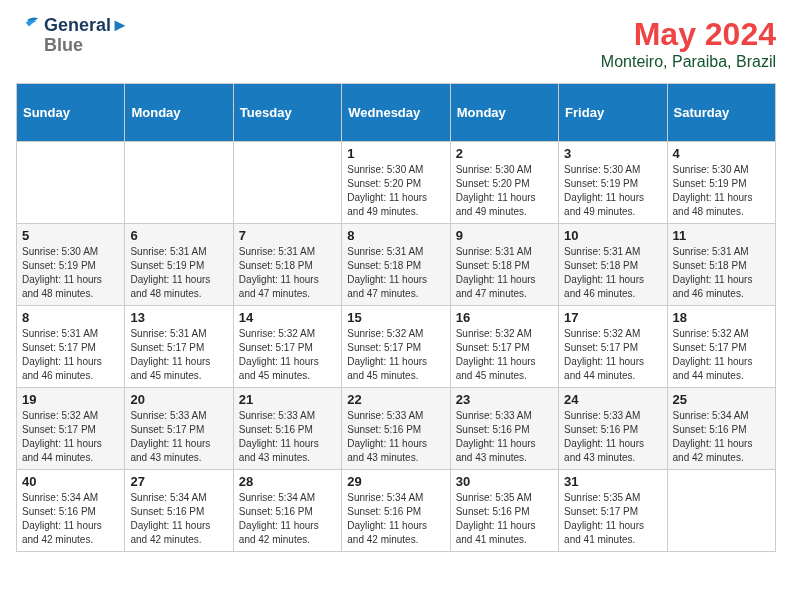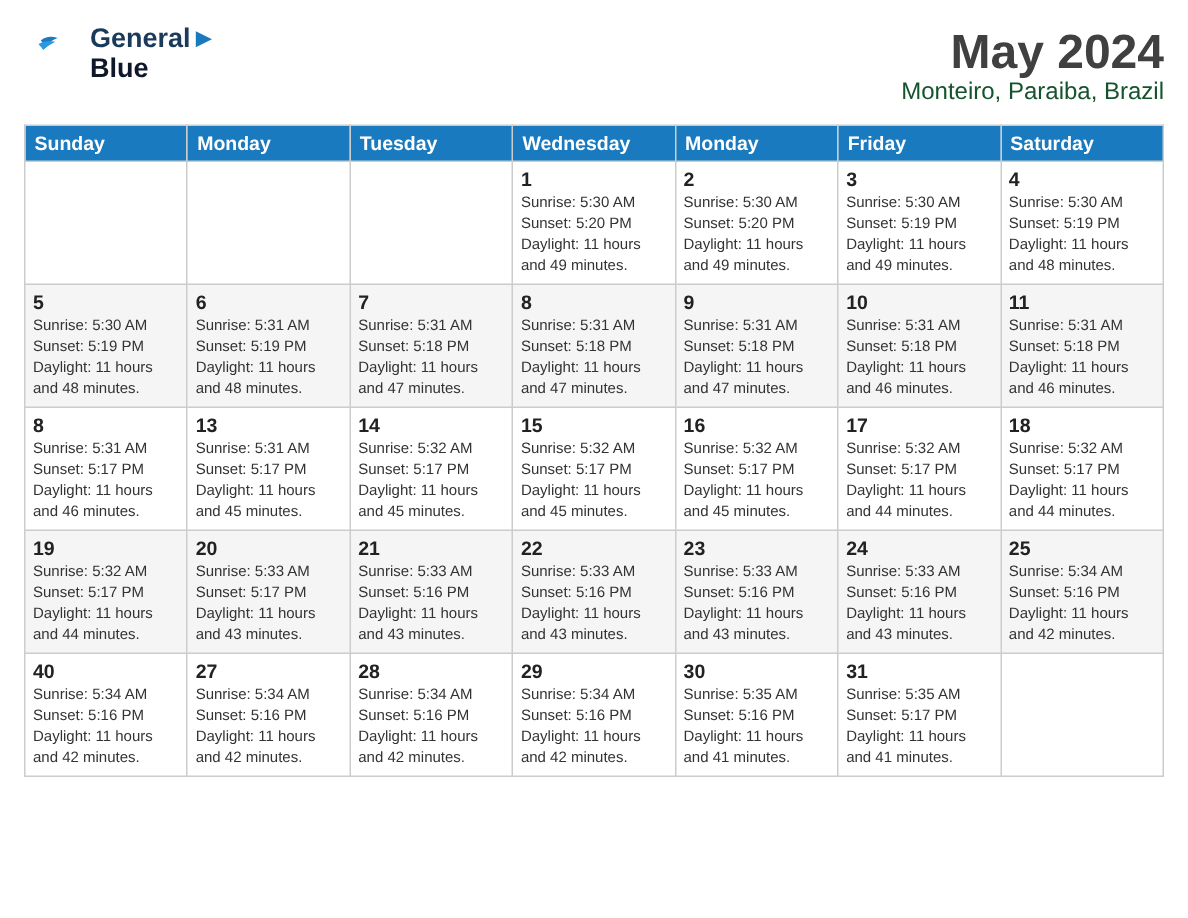--- a/index.html
+++ b/index.html
@@ -11,57 +11,56 @@
       padding: 16px;
     }
     .header {
       display: flex;
       justify-content: space-between;
       align-items: flex-start;
       margin-bottom: 12px;
     }
     .logo {
       display: flex;
-      align-items: center;
-      gap: 20px;
+      gap: 4px;
     }
     .logo-text {
       font-size: 18px;
       font-weight: bold;
       color: #1a3a5c;
       line-height: 1.1;
     }
     .logo-text span {
       color: #1a7abf;
     }
     .logo-bird {
       width: 24px;
       height: 20px;
     }
     .title-block {
       text-align: right;
     }
     .month-title {
       font-size: 32px;
       font-weight: bold;
-      color: #404040;
+      color: #ef4444;
     }
     .location-title {
       font-size: 16px;
       color: #14532d;
     }
     .calendar {
       width: 100%;
       border-collapse: collapse;
     }
     .calendar th {
       background: #1a7abf;
       color: #fff;
       text-align: left;
-      padding: 4px 6px;
+      padding: 21px 6px;
       font-size: 13px;
       font-weight: bold;
       border: 1px solid #ccc;
     }
     .calendar td {
       vertical-align: top;
       border: 1px solid #ccc;
       padding: 4px 5px;
       width: calc(100% / 7);
       min-height: 80px;
@@ -95,21 +94,21 @@
   <div class="logo">
     <div>
       <svg class="logo-bird" viewBox="0 0 30 25">
         <path d="M14 5 Q20 0 28 3 Q22 5 18 10 Q16 7 14 5Z" fill="#1a7abf"></path>
         <path d="M12 8 Q18 4 26 6 Q20 9 16 13 Q14 10 12 8Z" fill="#2a9ae0"></path>
       </svg>
     </div>
     <div>
       <div class="logo-text">
         <div>General<span>►</span></div>
-        <div style="color:#0f172a">Blue</div>
+        <div style="color:#737373">Blue</div>
       </div>
     </div>
   </div>
   <div class="title-block">
     <div class="month-title">May 2024</div>
     <div class="location-title">Monteiro, Paraiba, Brazil</div>
   </div>
 </div>
 
 <table class="calendar">

